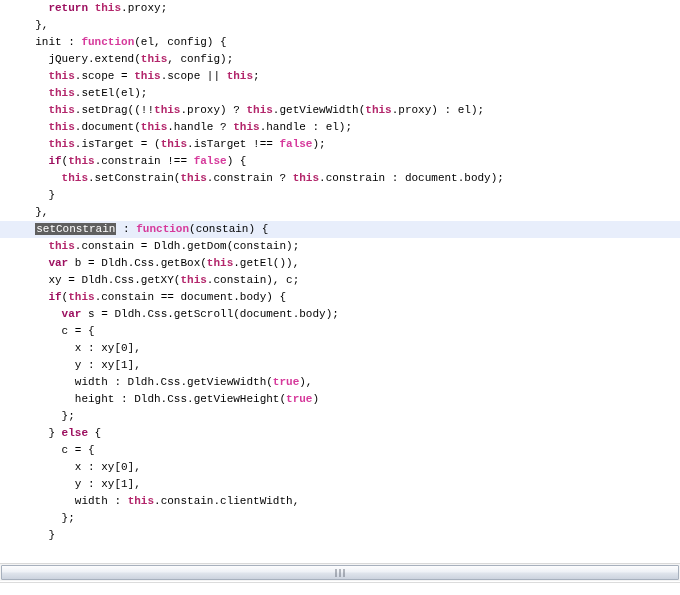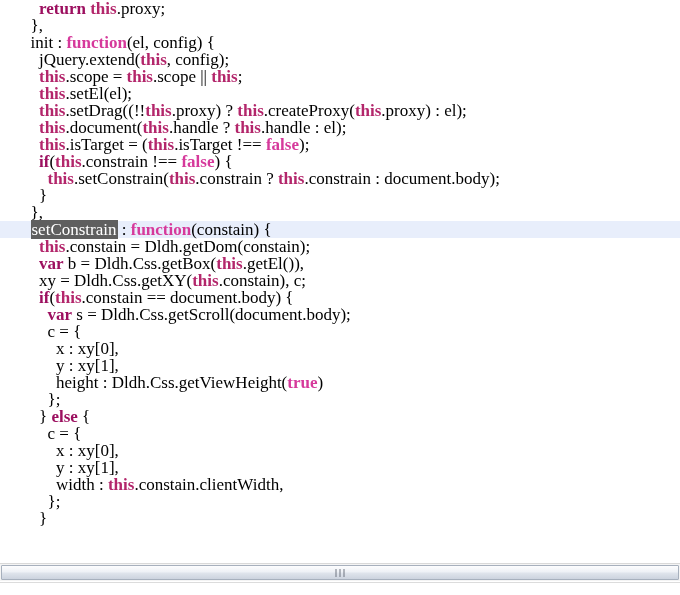--- a/index.html
+++ b/index.html
@@ -29,22 +29,22 @@
     width: 680px;
     height: 563px;
     background: #ffffff;
     overflow: hidden;
   }
 
   .code-line {
     position: relative;
     height: 17px;
     line-height: 17px;
-    font-size: 17px;
-    font-family: Liberation Serif, serif;
+    font-size: 11px;
+    font-family: Liberation Mono, monospace;
     white-space: pre;
     color: #000000;
     padding-left: 22px;
     box-sizing: border-box;
     letter-spacing: 0px;
   }
 
   .code-line.current {
     background: #e8eefb;
   }
@@ -129,36 +129,37 @@
 
 <div class="editor-window">
 
   <div class="code-area" id="code-area">
       <div class="code-line"><span class="tok-plain">    </span><span class="tok-kw">return</span><span class="tok-plain"> </span><span class="tok-this">this</span><span class="tok-plain">.proxy;</span></div>
       <div class="code-line"><span class="tok-plain">  },</span></div>
       <div class="code-line"><span class="tok-plain">  init : </span><span class="tok-fn">function</span><span class="tok-plain">(el, config) {</span></div>
       <div class="code-line"><span class="tok-plain">    jQuery.extend(</span><span class="tok-this">this</span><span class="tok-plain">, config);</span></div>
       <div class="code-line"><span class="tok-plain">    </span><span class="tok-this">this</span><span class="tok-plain">.scope = </span><span class="tok-this">this</span><span class="tok-plain">.scope || </span><span class="tok-this">this</span><span class="tok-plain">;</span></div>
       <div class="code-line"><span class="tok-plain">    </span><span class="tok-this">this</span><span class="tok-plain">.setEl(el);</span></div>
-      <div class="code-line"><span class="tok-plain">    </span><span class="tok-this">this</span><span class="tok-plain">.setDrag((!!</span><span class="tok-this">this</span><span class="tok-plain">.proxy) ? </span><span class="tok-this">this</span><span class="tok-plain">.createProxy(</span><span class="tok-this">this</span><span class="tok-plain">.proxy) : el);</span></div>
+      <div class="code-line"><span class="tok-plain">    </span><span class="tok-this">this</span><span class="tok-plain">.setDrag((!!</span><span class="tok-this">this</span><span class="tok-plain">.proxy) ? </span><span class="tok-this">this</span><span class="tok-plain">.getViewWidth(</span><span class="tok-this">this</span><span class="tok-plain">.proxy) : el);</span></div>
       <div class="code-line"><span class="tok-plain">    </span><span class="tok-this">this</span><span class="tok-plain">.document(</span><span class="tok-this">this</span><span class="tok-plain">.handle ? </span><span class="tok-this">this</span><span class="tok-plain">.handle : el);</span></div>
       <div class="code-line"><span class="tok-plain">    </span><span class="tok-this">this</span><span class="tok-plain">.isTarget = (</span><span class="tok-this">this</span><span class="tok-plain">.isTarget !== </span><span class="tok-bool">false</span><span class="tok-plain">);</span></div>
       <div class="code-line"><span class="tok-plain">    </span><span class="tok-kw">if</span><span class="tok-plain">(</span><span class="tok-this">this</span><span class="tok-plain">.constrain !== </span><span class="tok-bool">false</span><span class="tok-plain">) {</span></div>
       <div class="code-line"><span class="tok-plain">      </span><span class="tok-this">this</span><span class="tok-plain">.setConstrain(</span><span class="tok-this">this</span><span class="tok-plain">.constrain ? </span><span class="tok-this">this</span><span class="tok-plain">.constrain : document.body);</span></div>
       <div class="code-line"><span class="tok-plain">    }</span></div>
       <div class="code-line"><span class="tok-plain">  },</span></div>
       <div class="code-line current"><span class="tok-plain">  </span><span class="sel">setConstrain</span><span class="tok-plain"> : </span><span class="tok-fn">function</span><span class="tok-plain">(constain) {</span></div>
       <div class="code-line"><span class="tok-plain">    </span><span class="tok-this">this</span><span class="tok-plain">.constain = Dldh.getDom(constain);</span></div>
       <div class="code-line"><span class="tok-plain">    </span><span class="tok-kw">var</span><span class="tok-plain"> b = Dldh.Css.getBox(</span><span class="tok-this">this</span><span class="tok-plain">.getEl()),</span></div>
       <div class="code-line"><span class="tok-plain">    xy = Dldh.Css.getXY(</span><span class="tok-this">this</span><span class="tok-plain">.constain), c;</span></div>
       <div class="code-line"><span class="tok-plain">    </span><span class="tok-kw">if</span><span class="tok-plain">(</span><span class="tok-this">this</span><span class="tok-plain">.constain == document.body) {</span></div>
       <div class="code-line"><span class="tok-plain">      </span><span class="tok-kw">var</span><span class="tok-plain"> s = Dldh.Css.getScroll(document.body);</span></div>
       <div class="code-line"><span class="tok-plain">      c = {</span></div>
       <div class="code-line"><span class="tok-plain">        x : xy[0],</span></div>
       <div class="code-line"><span class="tok-plain">        y : xy[1],</span></div>
+      <div class="code-line"><span class="tok-plain">        width : Dldh.Css.getViewWidth(</span><span class="tok-bool">true</span><span class="tok-plain">),</span></div>
       <div class="code-line"><span class="tok-plain">        height : Dldh.Css.getViewHeight(</span><span class="tok-bool">true</span><span class="tok-plain">)</span></div>
       <div class="code-line"><span class="tok-plain">      };</span></div>
       <div class="code-line"><span class="tok-plain">    } </span><span class="tok-kw">else</span><span class="tok-plain"> {</span></div>
       <div class="code-line"><span class="tok-plain">      c = {</span></div>
       <div class="code-line"><span class="tok-plain">        x : xy[0],</span></div>
       <div class="code-line"><span class="tok-plain">        y : xy[1],</span></div>
       <div class="code-line"><span class="tok-plain">        width : </span><span class="tok-this">this</span><span class="tok-plain">.constain.clientWidth,</span></div>
       <div class="code-line"><span class="tok-plain">      };</span></div>
       <div class="code-line"><span class="tok-plain">    }</span></div>
     </div>

